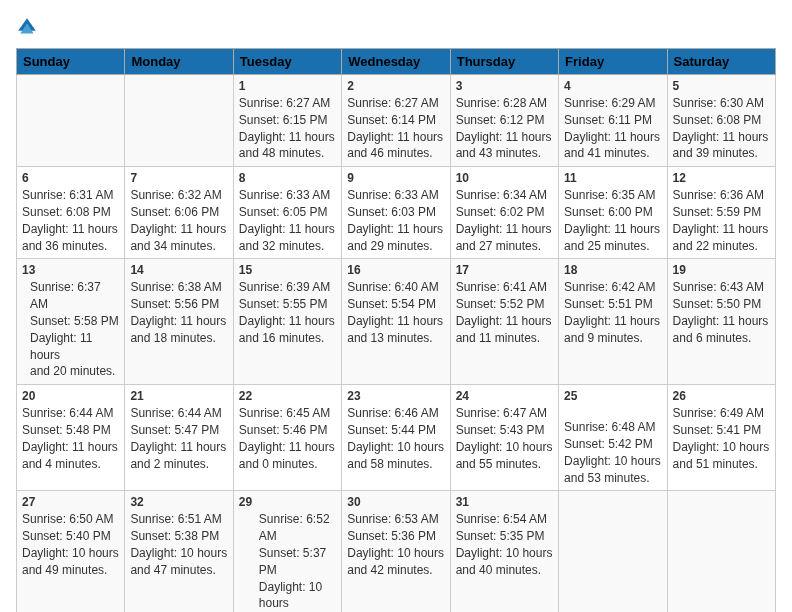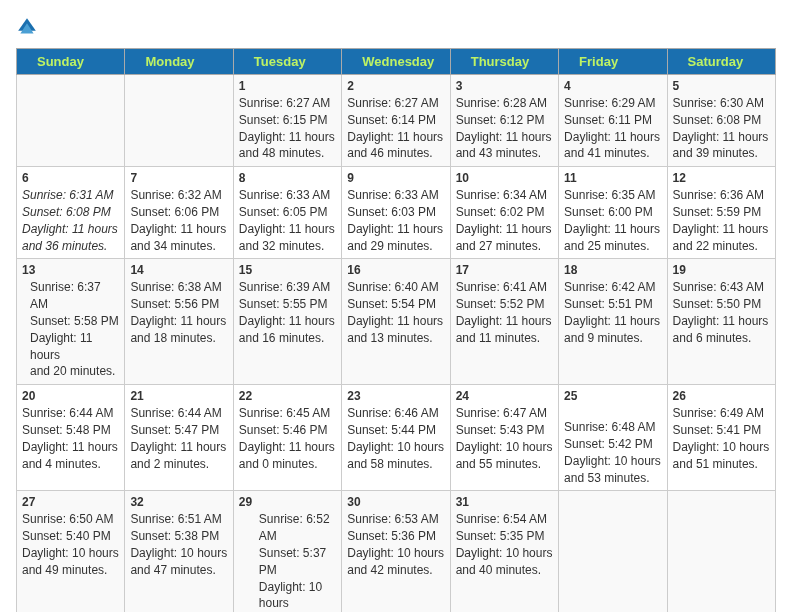--- a/index.html
+++ b/index.html
@@ -47,23 +47,23 @@
       font-size: 15px;
       color: #555;
     }
     .calendar {
       width: 100%;
       border-collapse: collapse;
       table-layout: fixed;
     }
     .calendar thead tr th {
       background-color: #1a6faf;
-      color: #bef264;
+      color: #000000;
       text-align: left;
-      padding: 5px 20px;
+      padding: 5px 6px;
       font-size: 13px;
       font-weight: bold;
       border: 1px solid #aaa;
     }
     .calendar tbody tr td {
       border: 1px solid #ccc;
       vertical-align: top;
       padding: 4px 5px;
       font-size: 10.5px;
       color: #333;
@@ -152,21 +152,21 @@
           <span class="day-num">5</span>
           <div class="cell-info" style="white-space: pre-line;">Sunrise: 6:30 AM
 Sunset: 6:08 PM
 Daylight: 11 hours
 and 39 minutes.</div>
         </td>
       </tr>
       <tr>
         <td>
           <span class="day-num">6</span>
-          <div class="cell-info" style="white-space: pre-line; font-style: italic;">Sunrise: 6:31 AM
+          <div class="cell-info" style="white-space: pre-line;">Sunrise: 6:31 AM
 Sunset: 6:08 PM
 Daylight: 11 hours
 and 36 minutes.</div>
         </td>
         <td>
           <span class="day-num">7</span>
           <div class="cell-info" style="white-space: pre-line;">Sunrise: 6:32 AM
 Sunset: 6:06 PM
 Daylight: 11 hours
 and 34 minutes.</div>

